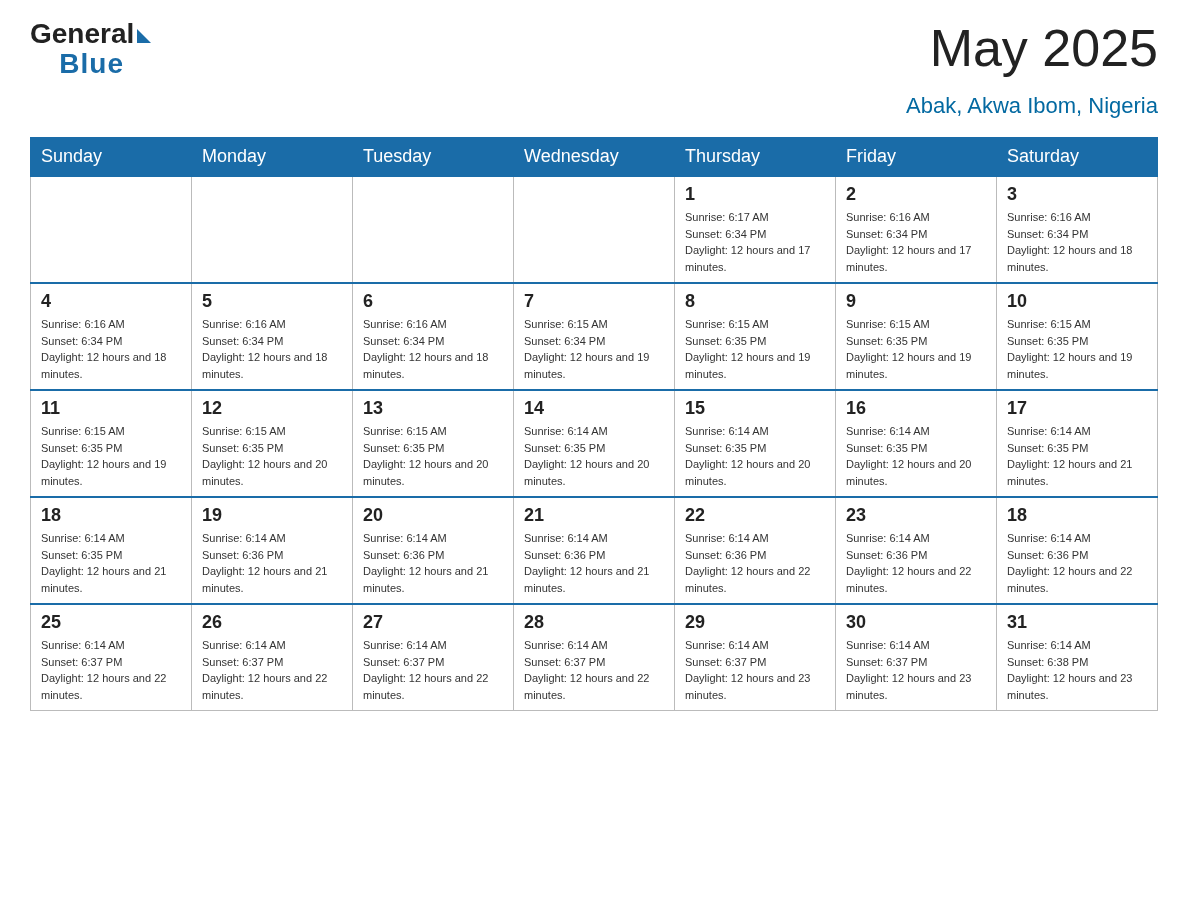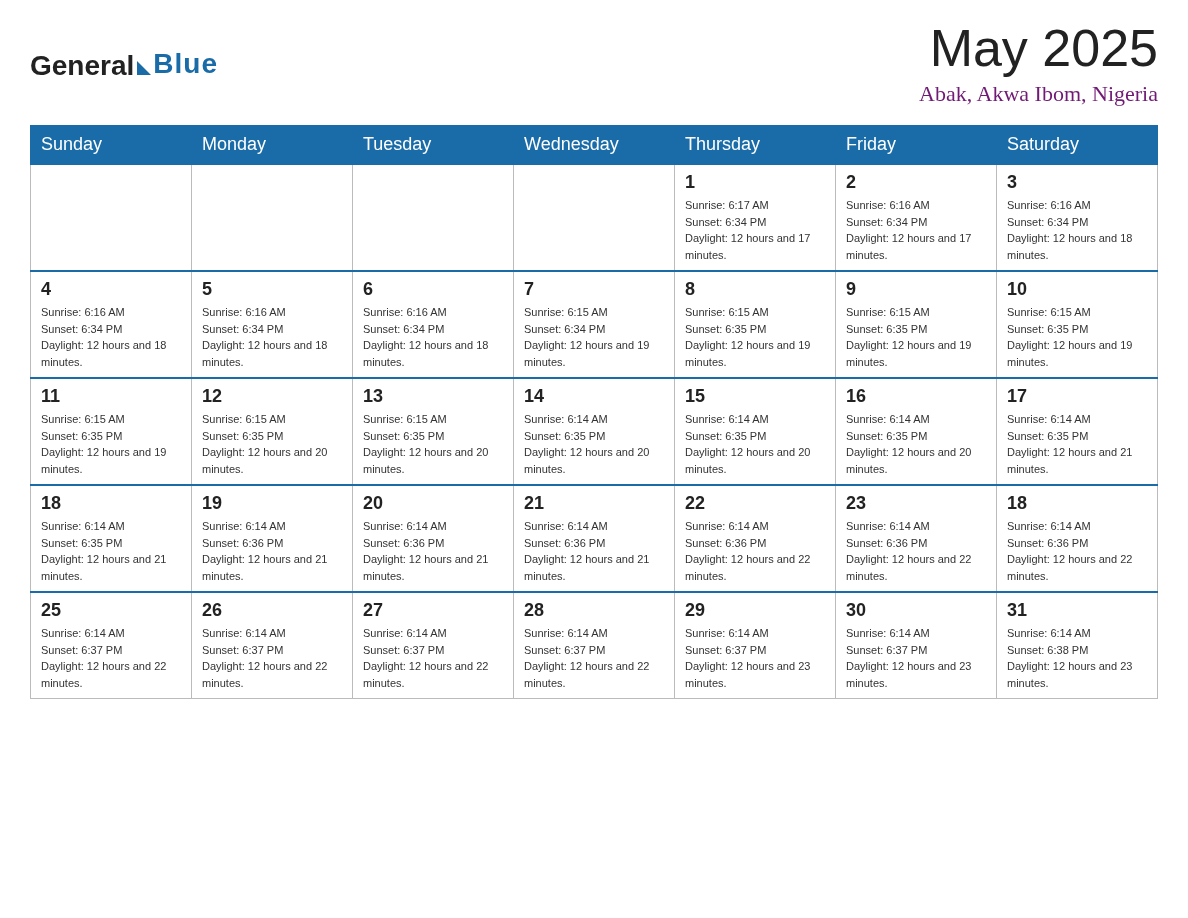--- a/index.html
+++ b/index.html
@@ -12,23 +12,22 @@
       padding: 20px 30px;
     }
     .header {
       display: flex;
       justify-content: space-between;
       align-items: flex-start;
       margin-bottom: 18px;
     }
     .logo {
       display: flex;
-      flex-direction: row;
-      align-items: flex-end;
-      margin-top: 28px;
+      flex-direction: column;
+      align-items: center;
     }
     .logo-top {
       display: flex;
       align-items: center;
       font-size: 28px;
       font-weight: bold;
       color: #222;
       line-height: 1;
     }
     .logo-arrow {
@@ -52,23 +51,22 @@
       text-align: right;
     }
     .month-year {
       font-size: 52px;
       font-weight: normal;
       color: #222;
       line-height: 1.1;
     }
     .location {
       font-size: 22px;
-      color: #701a75;
-      margin-top: 4px;
-      font-family: Liberation Serif, serif;
+      color: #0369a1;
+      margin-top: 16px;
     }
     .calendar {
       width: 100%;
       border-collapse: collapse;
       border: 1px solid #bbb;
     }
     .calendar th {
       background: #1a6ca8;
       color: #fff;
       font-size: 18px;

